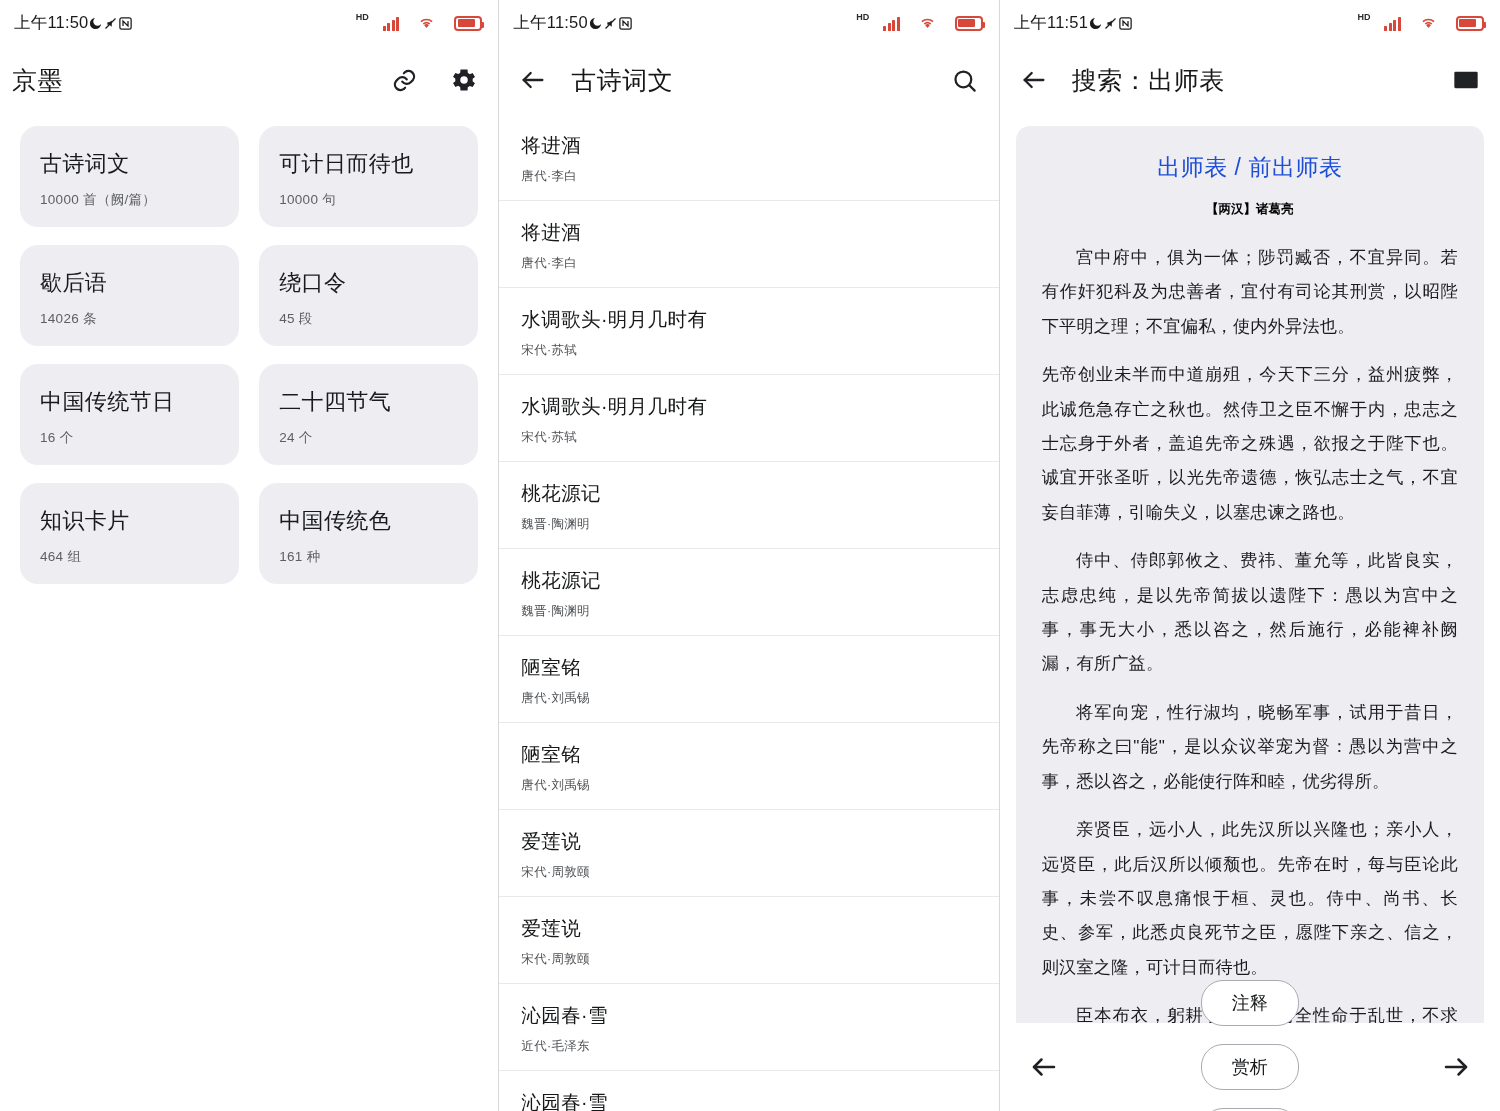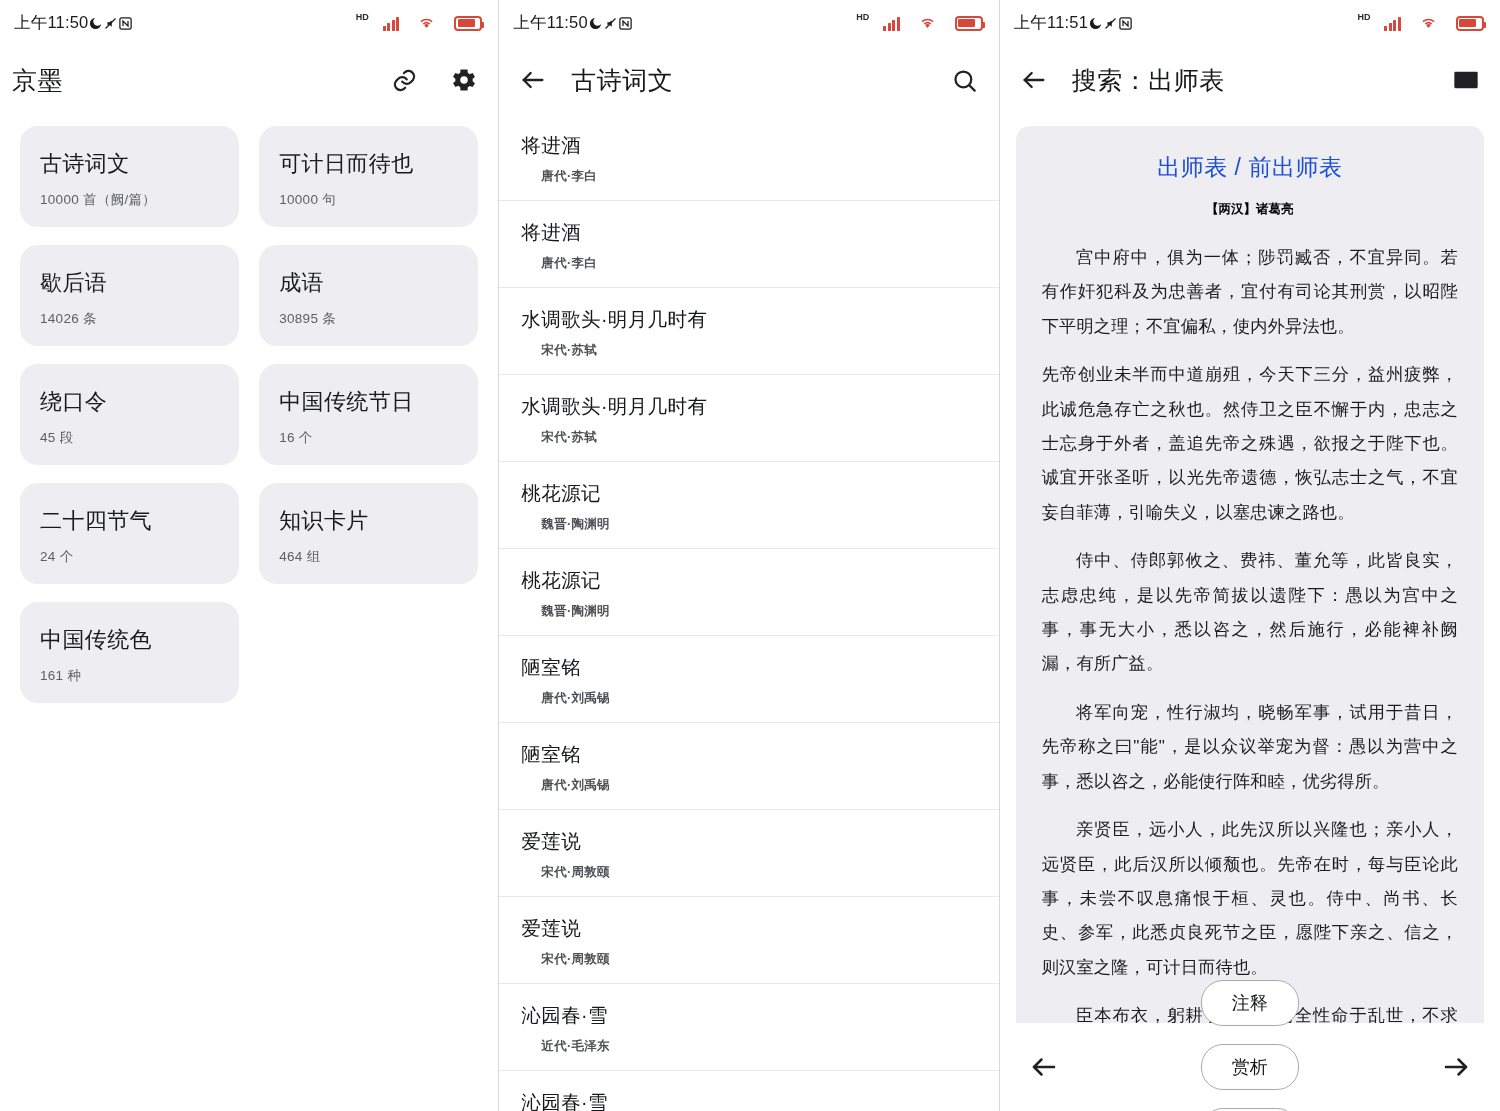--- a/index.html
+++ b/index.html
@@ -68,21 +68,21 @@
   .card .c-title { font-size: 22px; color: #181a1c; margin-bottom: 12px; letter-spacing: .4px; }
   .card .c-sub { font-size: 13.5px; color: #5c5f63; letter-spacing: .3px; }
 
   
   .list { padding: 0 0 0 0; }
   .list-item {
     padding: 18px 22px 15px 22px;
     border-bottom: 1px solid #e9e9ec;
   }
   .list-item .li-title { font-size: 19.5px; color: #17181a; margin-bottom: 9px; letter-spacing: .4px; }
-  .list-item .li-sub { font-size: 12.5px; color: #4d5054; font-weight: 700; letter-spacing: .3px; margin-left: 20px; }
+  .list-item .li-sub { font-size: 12.5px; color: #4d5054; font-weight: 400; letter-spacing: .3px; }
 
   
   .reader-wrap { padding: 12px 16px 0 16px; height: 971px; overflow: hidden; }
   .reader {
     background: #eeedf2; border-radius: 14px; padding: 26px 26px 20px 26px;
     height: 100%; overflow: hidden;
   }
   .r-title { text-align: center; font-size: 23px; color: #1d4ed8; letter-spacing: .5px; margin-bottom: 18px; }
   .r-meta { text-align: center; font-size: 12.5px; color: #000000; font-weight: 700; margin-bottom: 22px; }
   .r-para {
@@ -174,24 +174,20 @@
         <div class="c-title">古诗词文</div>
         <div class="c-sub">10000 首（阙/篇）</div>
       </div>
       <div class="card">
         <div class="c-title">可计日而待也</div>
         <div class="c-sub">10000 句</div>
       </div>
       <div class="card">
         <div class="c-title">歇后语</div>
         <div class="c-sub">14026 条</div>
-      </div>
-      <div class="card">
-        <div class="c-title">成语</div>
-        <div class="c-sub">30895 条</div>
       </div>
       <div class="card">
         <div class="c-title">绕口令</div>
         <div class="c-sub">45 段</div>
       </div>
       <div class="card">
         <div class="c-title">中国传统节日</div>
         <div class="c-sub">16 个</div>
       </div>
       <div class="card">

